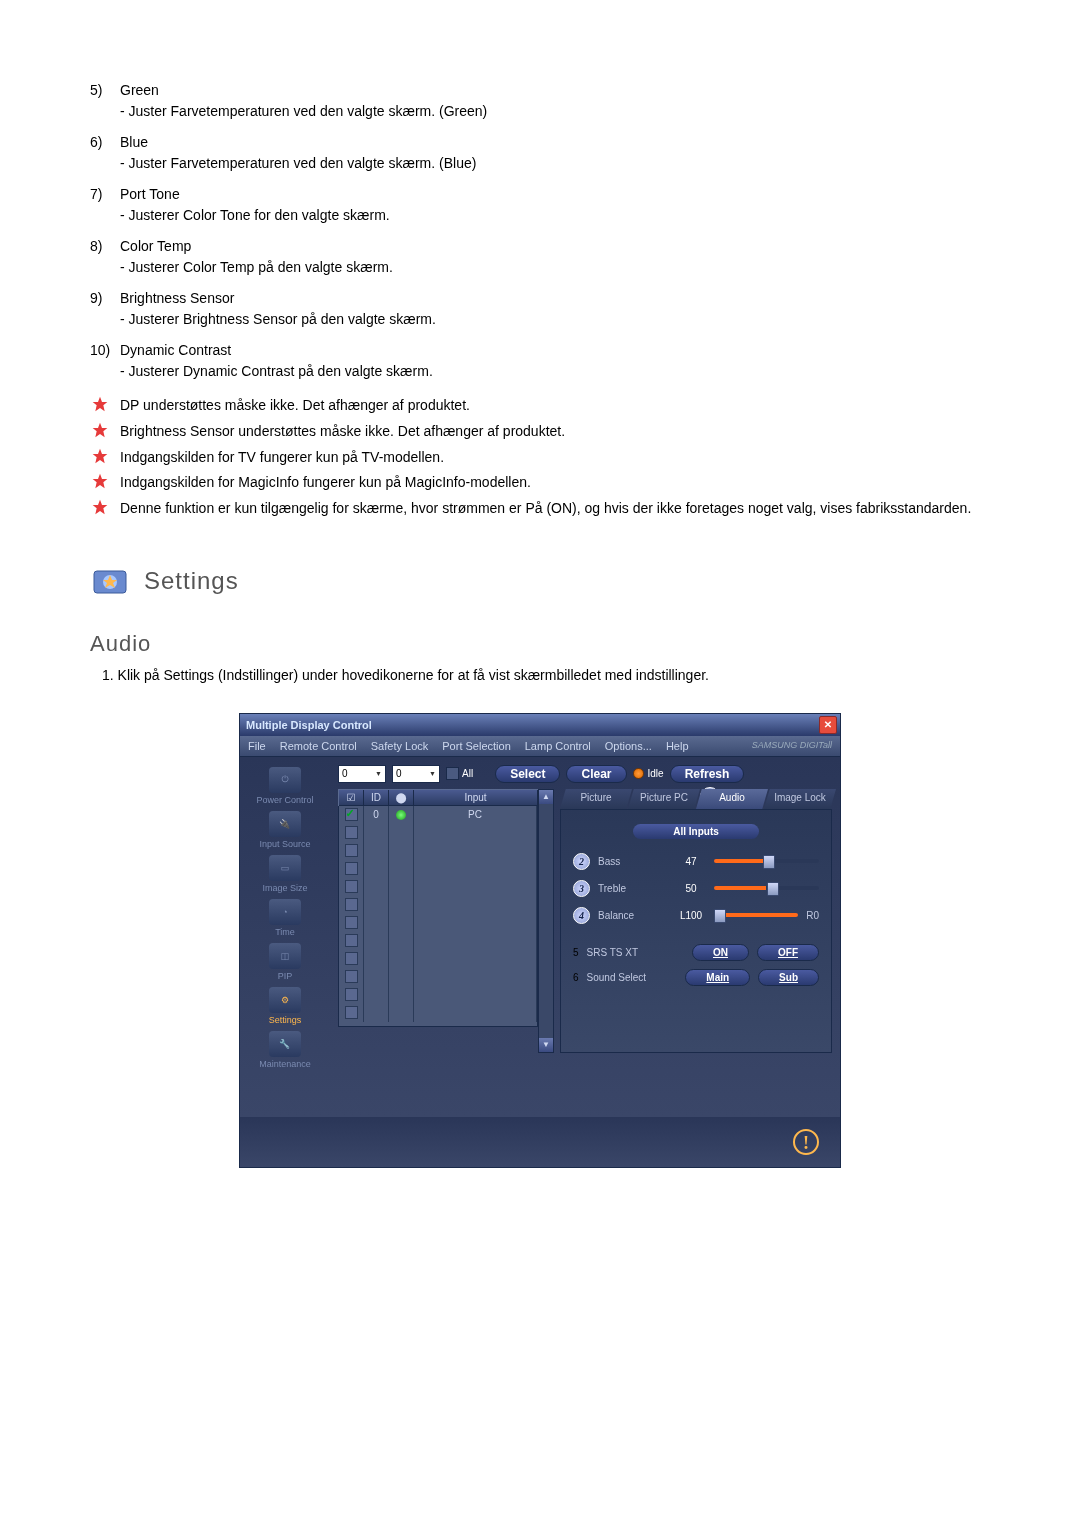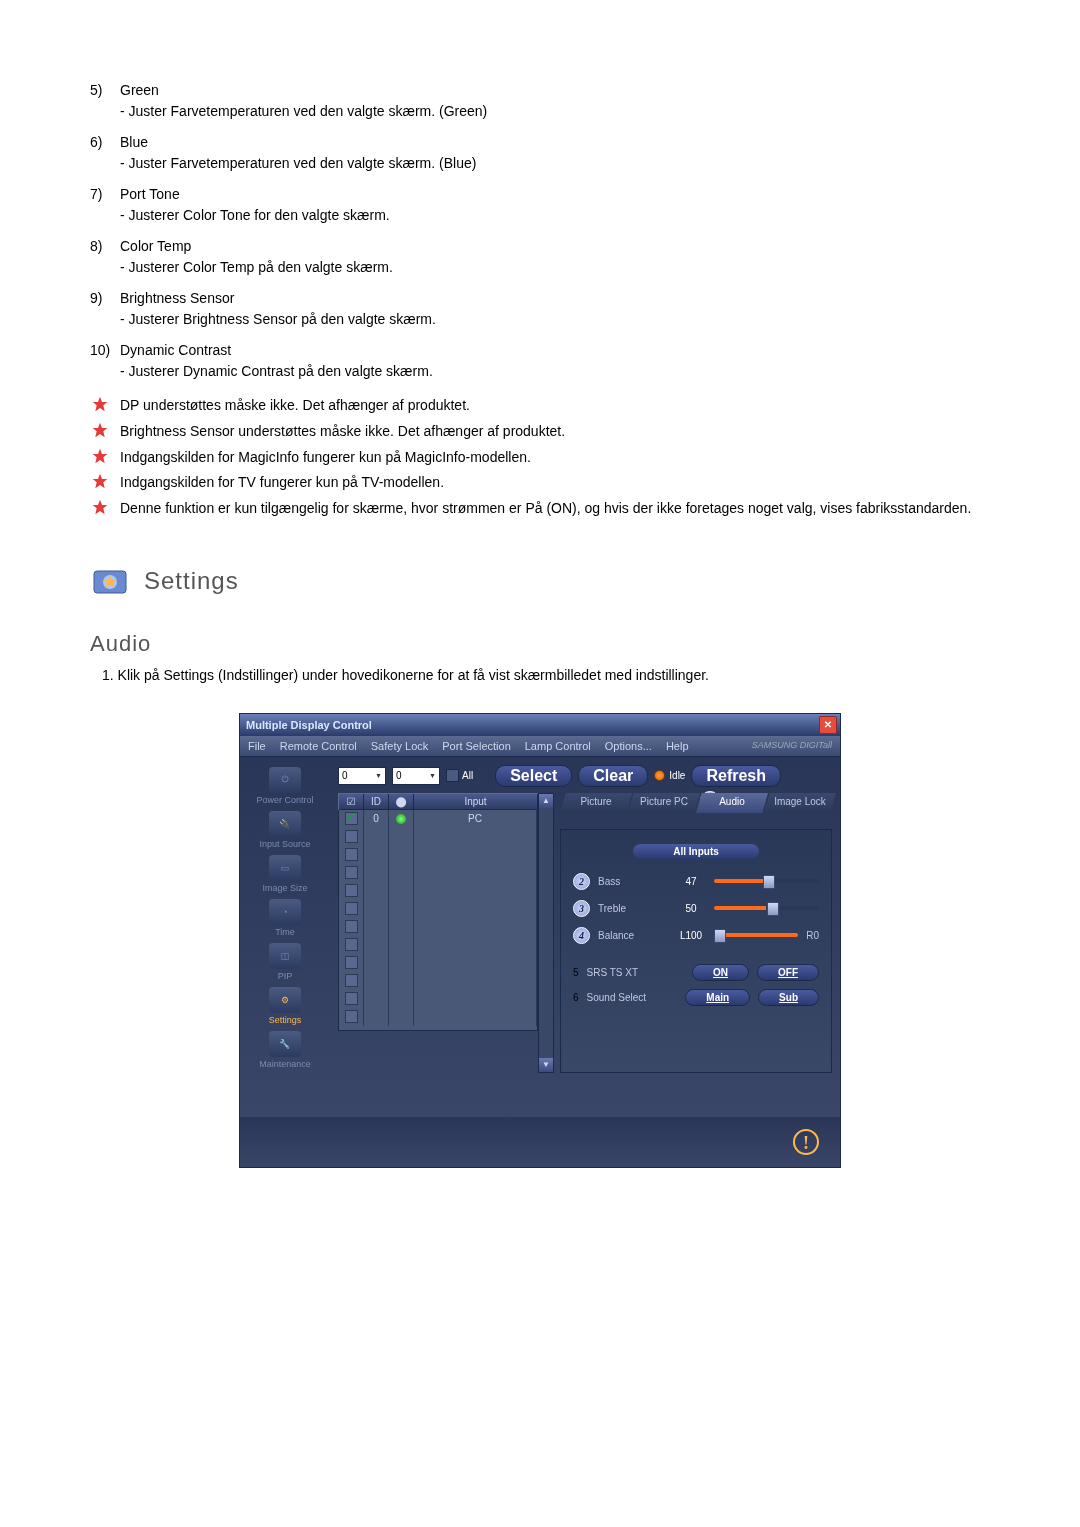--- a/index.html
+++ b/index.html
@@ -51,40 +51,40 @@
 .sidebar { width: 90px; padding: 10px 0; display: flex; flex-direction: column; align-items: center; gap: 6px; }
 .side-item { display: flex; flex-direction: column; align-items: center; gap: 2px; color: #7a8ab0; font-size: 9px; }
 .side-item.active { color: #ffb84d; }
 .side-icon { width: 32px; height: 26px; background: linear-gradient(#4a5a80, #2a3a60); border-radius: 4px; display: flex; align-items: center; justify-content: center; }
 .main-area { flex: 1; padding: 8px; }
 .toolbar-row { display: flex; align-items: center; gap: 6px; margin-bottom: 6px; }
 .drop { background: #fff; border: 1px solid #1a2a4a; height: 16px; width: 40px; color: #000; font-size: 10px; display: flex; align-items: center; padding: 0 3px; justify-content: space-between; }
 .drop .arrow { font-size: 7px; color: #333; }
 .chk-all { display: flex; align-items: center; gap: 3px; color: #fff; font-weight: normal; }
 .chk-all .box { width: 11px; height: 11px; background: #4a5a80; border: 1px solid #1a2a4a; }
-.btn { background: linear-gradient(#4a5aa0, #2a3a70); color: #fff; border: 1px solid #1a2a4a; border-radius: 10px; padding: 1px 14px; font-size: 16px; font-weight: bold; }
+.btn { background: linear-gradient(#4a5aa0, #2a3a70); color: #fff; border: 1px solid #1a2a4a; border-radius: 10px; padding: 1px 14px; font-size: 12px; font-weight: bold; }
 .idle { display: flex; align-items: center; gap: 4px; color: #fff; font-size: 10px; }
 .led { width: 9px; height: 9px; background: radial-gradient(#ff9a3a, #e06a00); border-radius: 50%; border: 1px solid #7a3a00; }
 .table-wrap { display: flex; gap: 0; }
 .left-table { width: 200px; }
 .tbl-head { display: flex; background: linear-gradient(#4a5a90, #2a3a60); color: #d0d8f0; border-top: 1px solid #5a6a90; border-left: 1px solid #5a6a90; }
 .th { border-right: 1px solid #1a2a4a; border-bottom: 1px solid #1a2a4a; padding: 2px 0; text-align: center; font-size: 10px; }
 .th.c1 { width: 24px; } .th.c2 { width: 24px; } .th.c3 { width: 24px; } .th.c4 { flex: 1; }
 .tbl-body { height: 220px; overflow: hidden; background: #4a5878; border: 1px solid #1a2a4a; border-top: none; }
 .tr { display: flex; height: 18px; align-items: center; }
 .td { border-right: 1px solid #2a3a58; height: 100%; display: flex; align-items: center; justify-content: center; font-size: 10px; color: #d0d8f0; }
 .td.c1 { width: 24px; } .td.c2 { width: 24px; } .td.c3 { width: 24px; } .td.c4 { flex: 1; }
 .cell-chk { width: 11px; height: 11px; background: #5a6890; border: 1px solid #2a3a58; position: relative; }
 .cell-chk.checked::after { content:"✓"; position:absolute; top:-2px; left:0; color:#0a2; font-size:11px; font-weight:bold; }
 .dot-g { width: 10px; height: 10px; background: radial-gradient(#7aff7a,#1a9a1a); border-radius: 50%; }
 .scrollbar { width: 14px; background: #3a4868; border: 1px solid #1a2a4a; display: flex; flex-direction: column; }
 .scroll-btn { height: 14px; background: linear-gradient(#6a7ab0, #3a4a80); display: flex; align-items: center; justify-content: center; color: #d0d8f0; font-size: 8px; }
 .scroll-track { flex: 1; background: #3a4868; }
 .right-panel { flex: 1; margin-left: 6px; }
-.tabs { display: flex; gap: 0; margin-bottom: 16px; }
+.tabs { display: flex; gap: 0; margin-bottom: 0; }
 .tab { flex: 1; background: linear-gradient(#3a4870, #2a3858); color: #c0c8e0; text-align: center; padding: 3px 0 6px; font-size: 10px; clip-path: polygon(8% 0, 100% 0, 92% 100%, 0 100%); margin-right: -4px; position: relative; }
 .tab.active { background: linear-gradient(#5a6a9a, #3a4a7a); color: #fff; z-index: 1; }
 .panel-body { background: linear-gradient(#2a3858, #3a4868); border: 1px solid #1a2a4a; padding: 14px 12px 18px; min-height: 210px; position: relative; }
 .all-inputs-btn { background: linear-gradient(#4a5aa0, #2a3a70); color: #fff; border-radius: 10px; padding: 2px 40px; margin: 0 auto 14px; display: block; width: fit-content; font-weight: bold; font-size: 10px; }
 .ctrl-row { display: flex; align-items: center; margin-bottom: 10px; gap: 8px; }
 .ctrl-row .callout { width: 15px; height: 15px; background: radial-gradient(#d0d8ff, #8a9acf); border: 1px solid #fff; border-radius: 50%; display: flex; align-items: center; justify-content: center; font-size: 10px; font-weight: bold; font-style: italic; color: #14234a; font-family: Georgia, serif; }
 .ctrl-row .label { color: #c0c8e0; width: 70px; font-size: 10px; }
 .ctrl-row .val { color: #fff; width: 30px; font-size: 10px; text-align: center; }
 .ctrl-row .val-r { color: #c0c8e0; font-size: 10px; }
 .slider { flex: 1; height: 4px; background: linear-gradient(90deg, #ff6a1a 50%, #2a3858 50%); position: relative; border-radius: 2px; }
@@ -140,27 +140,27 @@
   <div class="star-item">
     <span class="star-icon"><svg viewBox="0 0 24 24">
           <polygon points="12,1 15,9 23,9 17,14 19,23 12,18 5,23 7,14 1,9 9,9" fill="#e63a3a"></polygon>
         </svg></span>
     <span>Brightness Sensor understøttes måske ikke. Det afhænger af produktet.</span>
   </div>
   <div class="star-item">
     <span class="star-icon"><svg viewBox="0 0 24 24">
           <polygon points="12,1 15,9 23,9 17,14 19,23 12,18 5,23 7,14 1,9 9,9" fill="#e63a3a"></polygon>
         </svg></span>
-    <span>Indgangskilden for MagicInfo fungerer kun på MagicInfo-modellen.</span>
+    <span>Indgangskilden for TV fungerer kun på TV-modellen.</span>
   </div>
   <div class="star-item">
     <span class="star-icon"><svg viewBox="0 0 24 24">
           <polygon points="12,1 15,9 23,9 17,14 19,23 12,18 5,23 7,14 1,9 9,9" fill="#e63a3a"></polygon>
         </svg></span>
-    <span>Indgangskilden for TV fungerer kun på TV-modellen.</span>
+    <span>Indgangskilden for MagicInfo fungerer kun på MagicInfo-modellen.</span>
   </div>
   <div class="star-item">
     <span class="star-icon"><svg viewBox="0 0 24 24">
           <polygon points="12,1 15,9 23,9 17,14 19,23 12,18 5,23 7,14 1,9 9,9" fill="#e63a3a"></polygon>
         </svg></span>
     <span>Denne funktion er kun tilgængelig for skærme, hvor strømmen er På (ON), og hvis der ikke foretages noget valg, vises fabriksstandarden.</span>
   </div>
 </div>
 
 <div class="settings-block">

